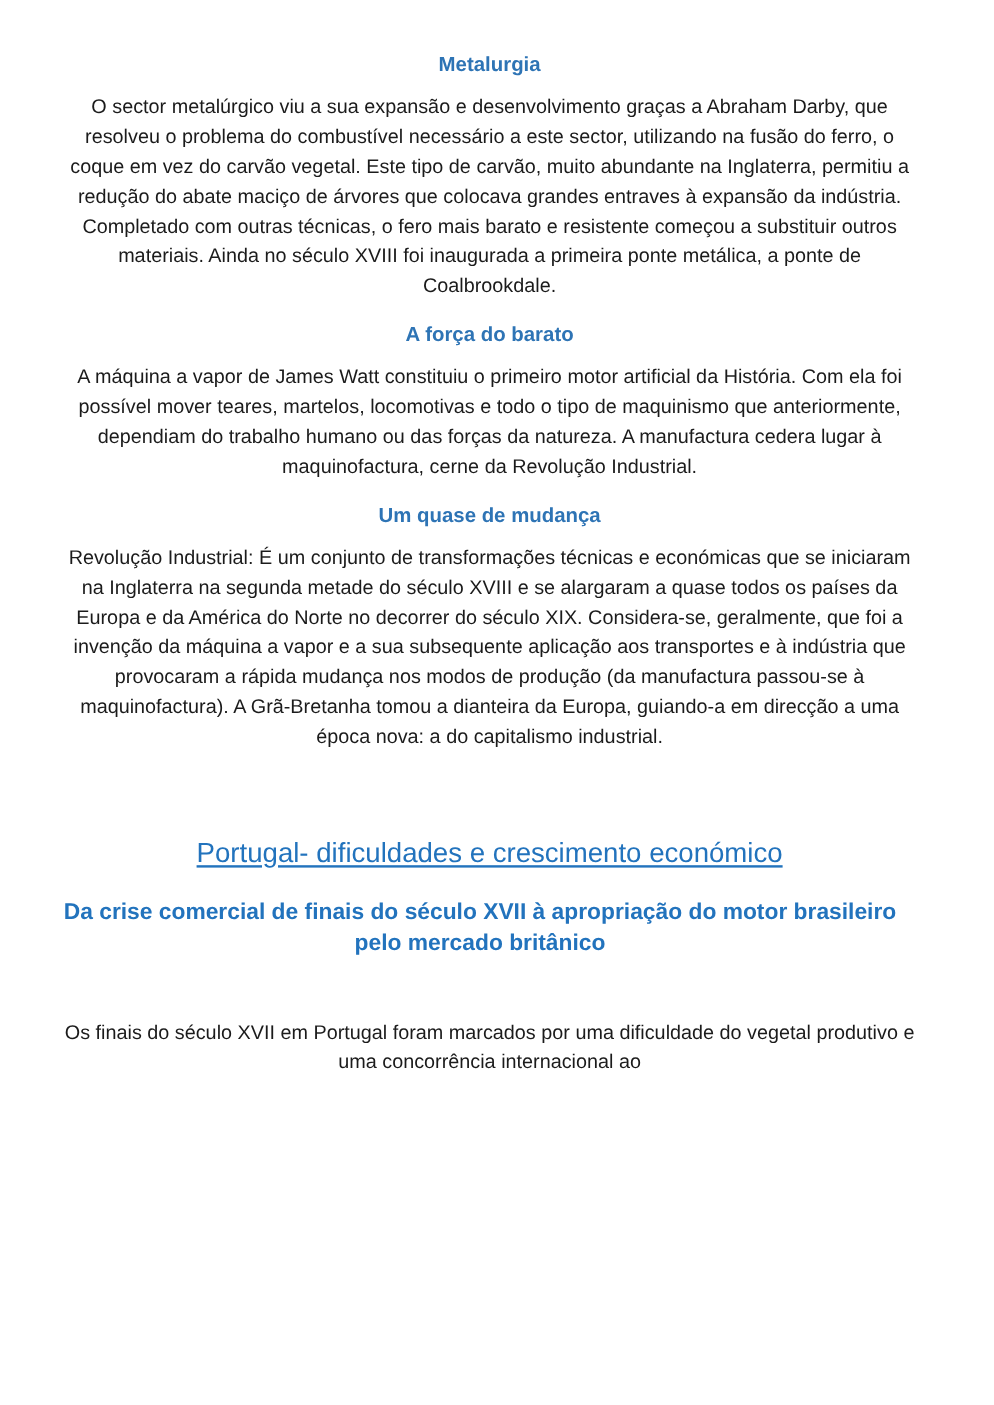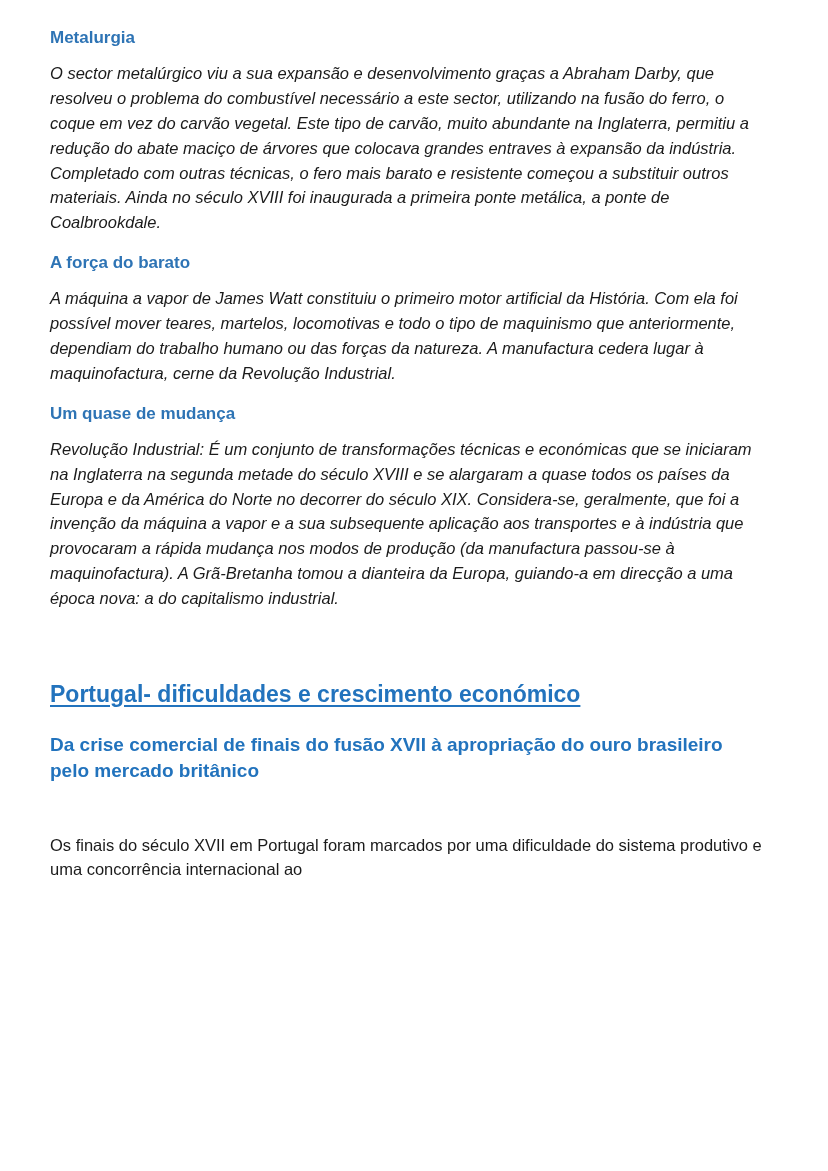--- a/index.html
+++ b/index.html
@@ -11,46 +11,46 @@
     height: 1171px;
     background: #ffffff;
     font-family: "Liberation Sans", "DejaVu Sans", sans-serif;
     color: #1b1b1b;
     overflow: hidden;
   }
   .page {
     box-sizing: border-box;
     width: 828px;
     height: 988px;
-    padding: 28px 62px 0 50px;
+    padding: 44px 62px 0 50px;
+    text-align: center;
   }
   .sec-heading {
     color: #2e74b5;
     font-size: 17px;
     font-weight: bold;
     line-height: 1.2;
     margin: 0 0 13px 0;
   }
   .sec-heading + .body-par {
     margin-top: 0;
-    font-style: italic;
   }
   .body-par {
     font-size: 16.5px;
     line-height: 24.8px;
     margin: 0 0 18px 0;
     max-width: 716px;
   }
   .body-par + .sec-heading {
     margin-top: 16px;
   }
   .chapter-title {
     color: #2273bd;
     font-size: 23px;
-    font-weight: bold;
+    font-weight: normal;
     line-height: 1.2;
     text-decoration: underline;
     text-underline-offset: 3px;
     margin: 70px 0 24px 0;
     max-width: 716px;
   }
   .chapter-subtitle {
     color: #2273bd;
     font-size: 19px;
     font-weight: bold;
@@ -68,17 +68,17 @@
   <p class="body-par">O sector metalúrgico viu a sua expansão e desenvolvimento graças a Abraham Darby, que resolveu o problema do combustível necessário a este sector, utilizando na fusão do ferro, o coque em vez do carvão vegetal. Este tipo de carvão, muito abundante na Inglaterra, permitiu a redução do abate maciço de árvores que colocava grandes entraves à expansão da indústria. Completado com outras técnicas, o fero mais barato e resistente começou a substituir outros materiais. Ainda no século XVIII foi inaugurada a primeira ponte metálica, a ponte de Coalbrookdale.</p>
 
   <h2 class="sec-heading">A força do barato</h2>
   <p class="body-par">A máquina a vapor de James Watt constituiu o primeiro motor artificial da História. Com ela foi possível mover teares, martelos, locomotivas e todo o tipo de maquinismo que anteriormente, dependiam do trabalho humano ou das forças da natureza. A manufactura cedera lugar à maquinofactura, cerne da Revolução Industrial.</p>
 
   <h2 class="sec-heading">Um quase de mudança</h2>
   <p class="body-par">Revolução Industrial: É um conjunto de transformações técnicas e económicas que se iniciaram na Inglaterra na segunda metade do século XVIII e se alargaram a quase todos os países da Europa e da América do Norte no decorrer do século XIX. Considera-se, geralmente, que foi a invenção da máquina a vapor e a sua subsequente aplicação aos transportes e à indústria que provocaram a rápida mudança nos modos de produção (da manufactura passou-se à maquinofactura). A Grã-Bretanha tomou a dianteira da Europa, guiando-a em direcção a uma época nova: a do capitalismo industrial.</p>
 
   <h1 class="chapter-title">Portugal- dificuldades e crescimento económico</h1>
 
-  <h2 class="chapter-subtitle">Da crise comercial de finais do fusão XVII à apropriação do ouro brasileiro pelo mercado britânico</h2>
+  <h2 class="chapter-subtitle">Da crise comercial de finais do século XVII à apropriação do motor brasileiro pelo mercado britânico</h2>
 
-  <p class="body-par">Os finais do século XVII em Portugal foram marcados por uma dificuldade do sistema produtivo e uma concorrência internacional ao</p>
+  <p class="body-par">Os finais do século XVII em Portugal foram marcados por uma dificuldade do vegetal produtivo e uma concorrência internacional ao</p>
 
 </div>
 
 </body></html>

